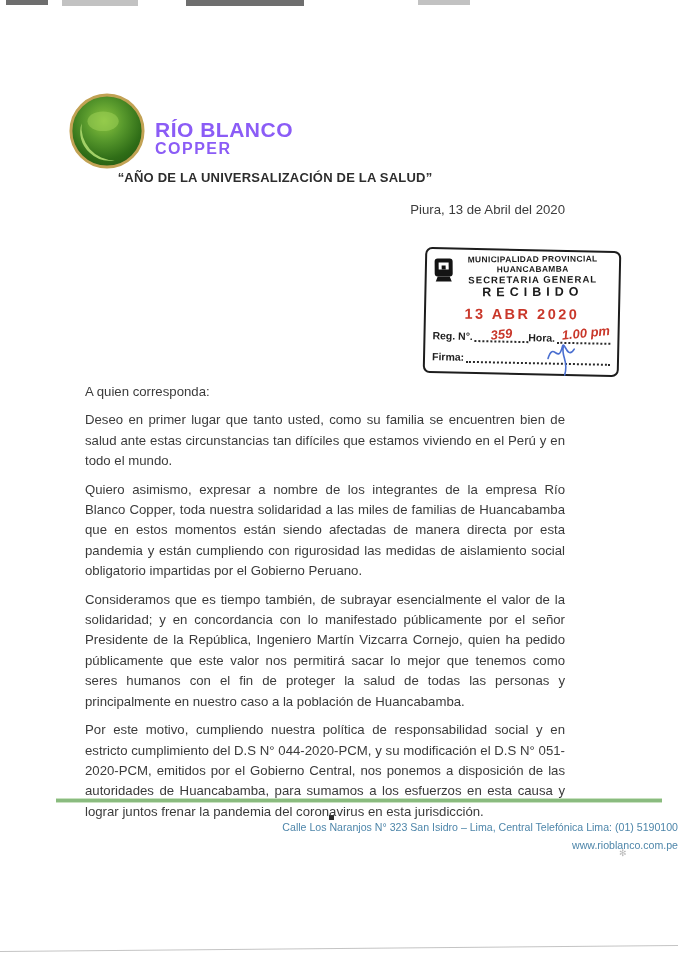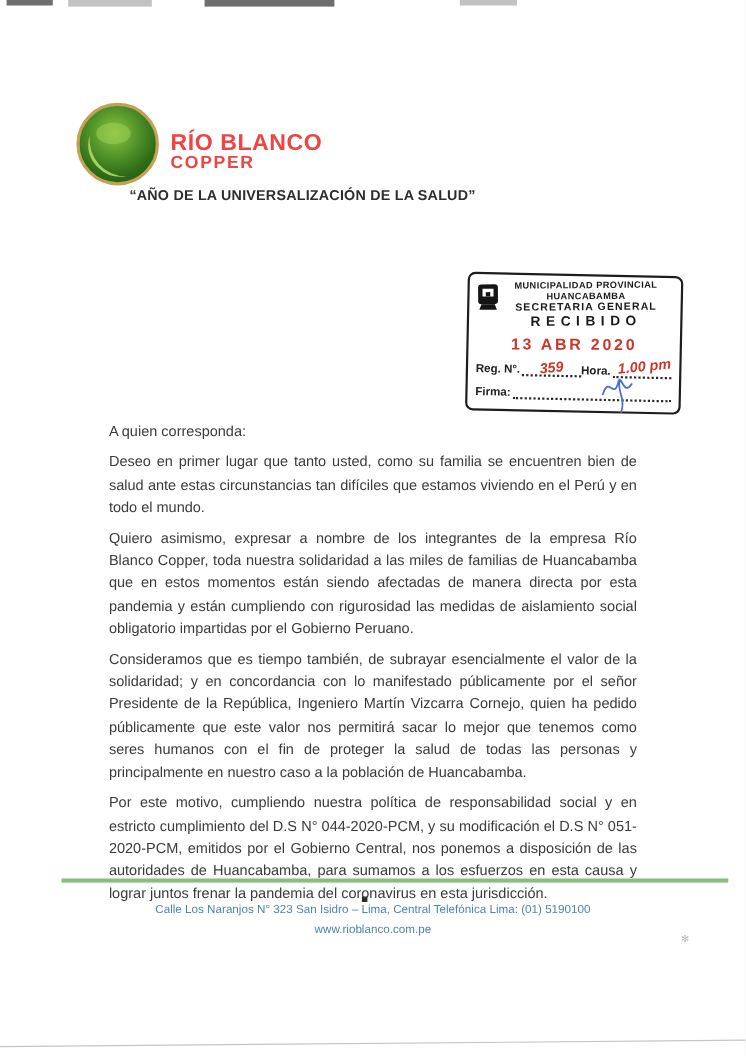--- a/index.html
+++ b/index.html
@@ -13,21 +13,21 @@
   .smudge { position:absolute; background:#8f8f8f; opacity:.55; }
   .smudge.dark { background:#4a4a4a; opacity:.8; }
   .edge-line { position:absolute; left:-8px; top:948px; width:700px; height:1px;
     background:#c4c4c4; transform:rotate(-0.5deg); }
   .dot-artifact { position:absolute; left:329px; top:815px; width:5px; height:5px; background:#2b2b2b; }
   .star-artifact { position:absolute; left:619px; top:848px; color:#b9b9b9; font-size:9px; }
 
   
   .logo { position:absolute; left:68px; top:92px; display:flex; align-items:center; }
   .logo-sphere { width:78px; height:78px; display:block; }
-  .logo-text { margin-left:9px; margin-top:12px; color:#ef4444; }
+  .logo-text { margin-left:9px; margin-top:12px; color:#8b5cf6; }
   .logo-name { font-size:21px; font-weight:bold; letter-spacing:.5px; line-height:22px; }
   .logo-sub  { font-size:16px; font-weight:bold; letter-spacing:1.5px; line-height:15px; }
 
   
   .year-title { position:absolute; left:0; top:170px; width:550px; text-align:center;
     font-size:13px; font-weight:bold; color:#2d2d2d; letter-spacing:.2px; }
   .date-line { position:absolute; left:85px; top:202px; width:480px; text-align:right;
     font-size:13.2px; color:#3c3c3c; }
 
   
@@ -52,29 +52,29 @@
     font-weight:bold; color:#222; }
   .stamp-line .s-label { white-space:nowrap; padding-right:2px; }
   .dots { position:relative; flex:1; height:11px; border-bottom:2px dotted #2a2a2a; }
   .hand { position:absolute; bottom:-1px; font-style:italic; color:#c9372a;
     font-size:13px; font-weight:bold; transform:rotate(-7deg); white-space:nowrap; }
   .hand.reg { left:16px; }
   .hand.hora { left:4px; bottom:2px; }
   .sig { position:absolute; left:78px; bottom:-14px; overflow:visible; }
 
   
-  .letter-body { position:absolute; left:99px; top:382px; width:480px;
+  .letter-body { position:absolute; left:85px; top:382px; width:480px;
     font-size:13.2px; line-height:20.4px; color:#3b3b3b; }
   .letter-body .greeting { margin-bottom:8px; }
   .letter-body p { text-align:justify; margin-bottom:8px; }
 
   
   .divider { position:absolute; left:56px; top:799px; width:606px; height:3px;
     background:#8abb7f; box-shadow:0 1px 0 #c9e2c1, 0 -1px 0 #c9e2c1; }
-  .footer { position:absolute; left:0; top:819px; width:678px; text-align:center;
+  .footer { position:absolute; left:0; top:819px; width:678px; text-align:right;
     color:#4e86aa; font-size:10.6px; line-height:17.5px; }
   .footer .site { font-weight:normal; }
 </style>
 </head>
 <body>
 
 <div class="page">
 
   <div class="smudge dark" style="left:6px; top:0; width:42px; height:5px;"></div>
   <div class="smudge" style="left:62px; top:0; width:76px; height:6px;"></div>
@@ -98,20 +98,21 @@
       <path d="M22 62 A 28 28 0 0 1 14 32 A 34 34 0 0 0 48 70 A 30 30 0 0 1 22 62 Z" fill="#a9d56b" opacity="0.95"></path>
       <ellipse cx="36" cy="30" rx="16" ry="10" fill="#9ccf55" opacity="0.55"></ellipse>
     </svg>
     <div class="logo-text">
       <div class="logo-name">RÍO BLANCO</div>
       <div class="logo-sub">COPPER</div>
     </div>
   </div>
 
   <div class="year-title">“AÑO DE LA UNIVERSALIZACIÓN DE LA SALUD”</div>
+  <div class="date-line">Piura, 13 de Abril del 2020</div>
 
 
   <div class="stamp">
     <div class="stamp-head">
       <svg class="emblem" width="20" height="26" viewBox="0 0 20 26">
         <rect x="1" y="1" width="18" height="18" rx="3" fill="#141414"></rect>
         <rect x="5" y="5" width="10" height="7" fill="#ffffff"></rect>
         <rect x="8" y="8" width="4" height="4" fill="#141414"></rect>
         <path d="M4 19 L16 19 L18 24 L2 24 Z" fill="#141414"></path>
       </svg>

